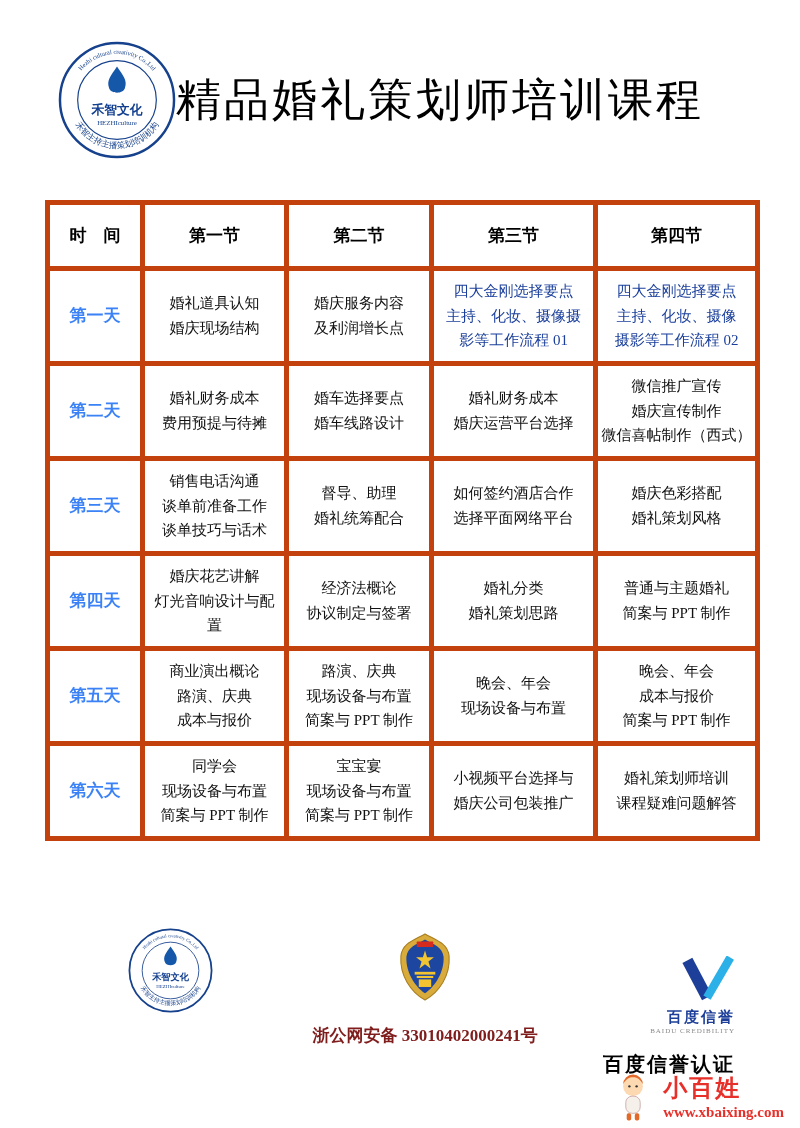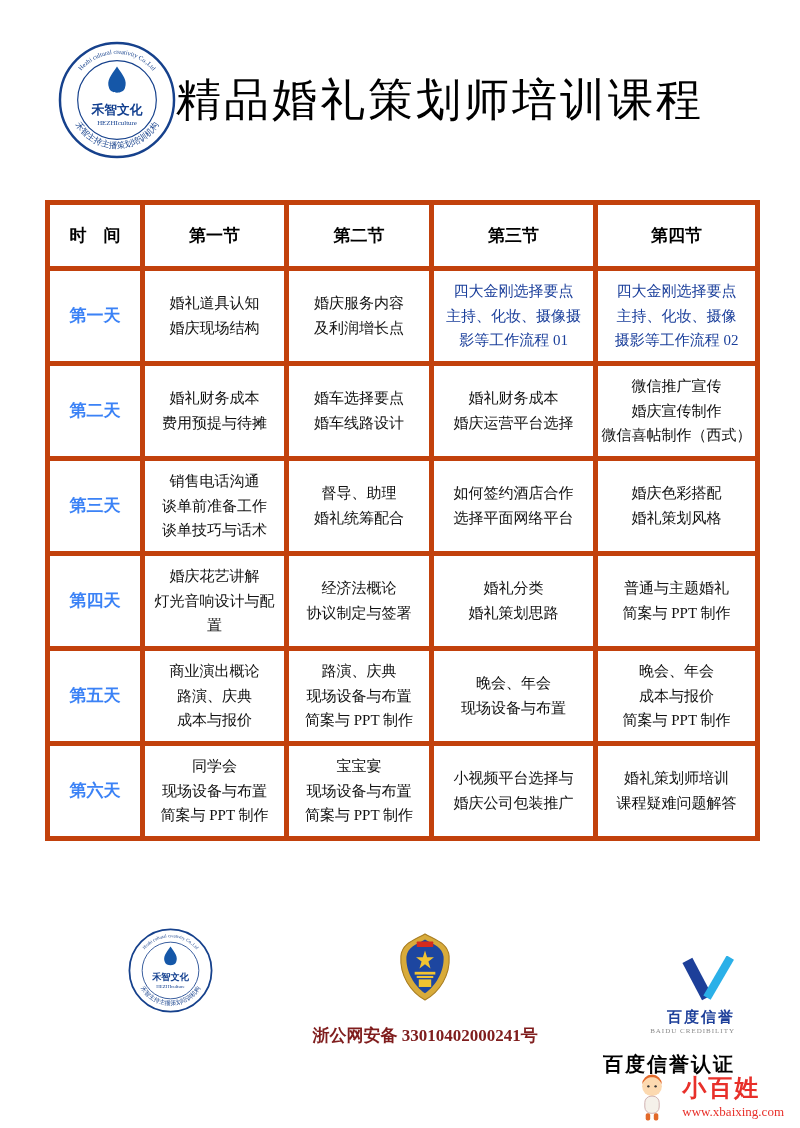--- a/index.html
+++ b/index.html
@@ -82,21 +82,21 @@
   .baidu-en { font-size: 7px; color: #8a8a8a; letter-spacing: 1px; }
   .baidu-caption { margin-top: 16px; font-size: 20px; font-weight: bold; color: #000; letter-spacing: 2px; }
 
   
   .watermark {
     position: absolute; right: 16px; bottom: 4px;
     display: flex; align-items: flex-start; gap: 12px;
   }
   .mascot-icon { width: 36px; height: 52px; }
   .wm-title { font-size: 24px; font-weight: bold; color: #e8302a; letter-spacing: 2px; }
-  .wm-url { font-size: 13px; color: #e8302a; }
+  .wm-url { font-size: 15px; color: #e8302a; font-weight: bold; }
 </style>
 </head>
 <body>
 
 <div class="page">
 
   <header class="header">
     <svg class="hezhi-logo" viewBox="0 0 120 120" aria-hidden="true">
       <circle cx="60" cy="60" r="58" fill="#ffffff" stroke="#16418c" stroke-width="2.5"></circle>
       <circle cx="60" cy="60" r="40" fill="none" stroke="#16418c" stroke-width="1.2"></circle>

